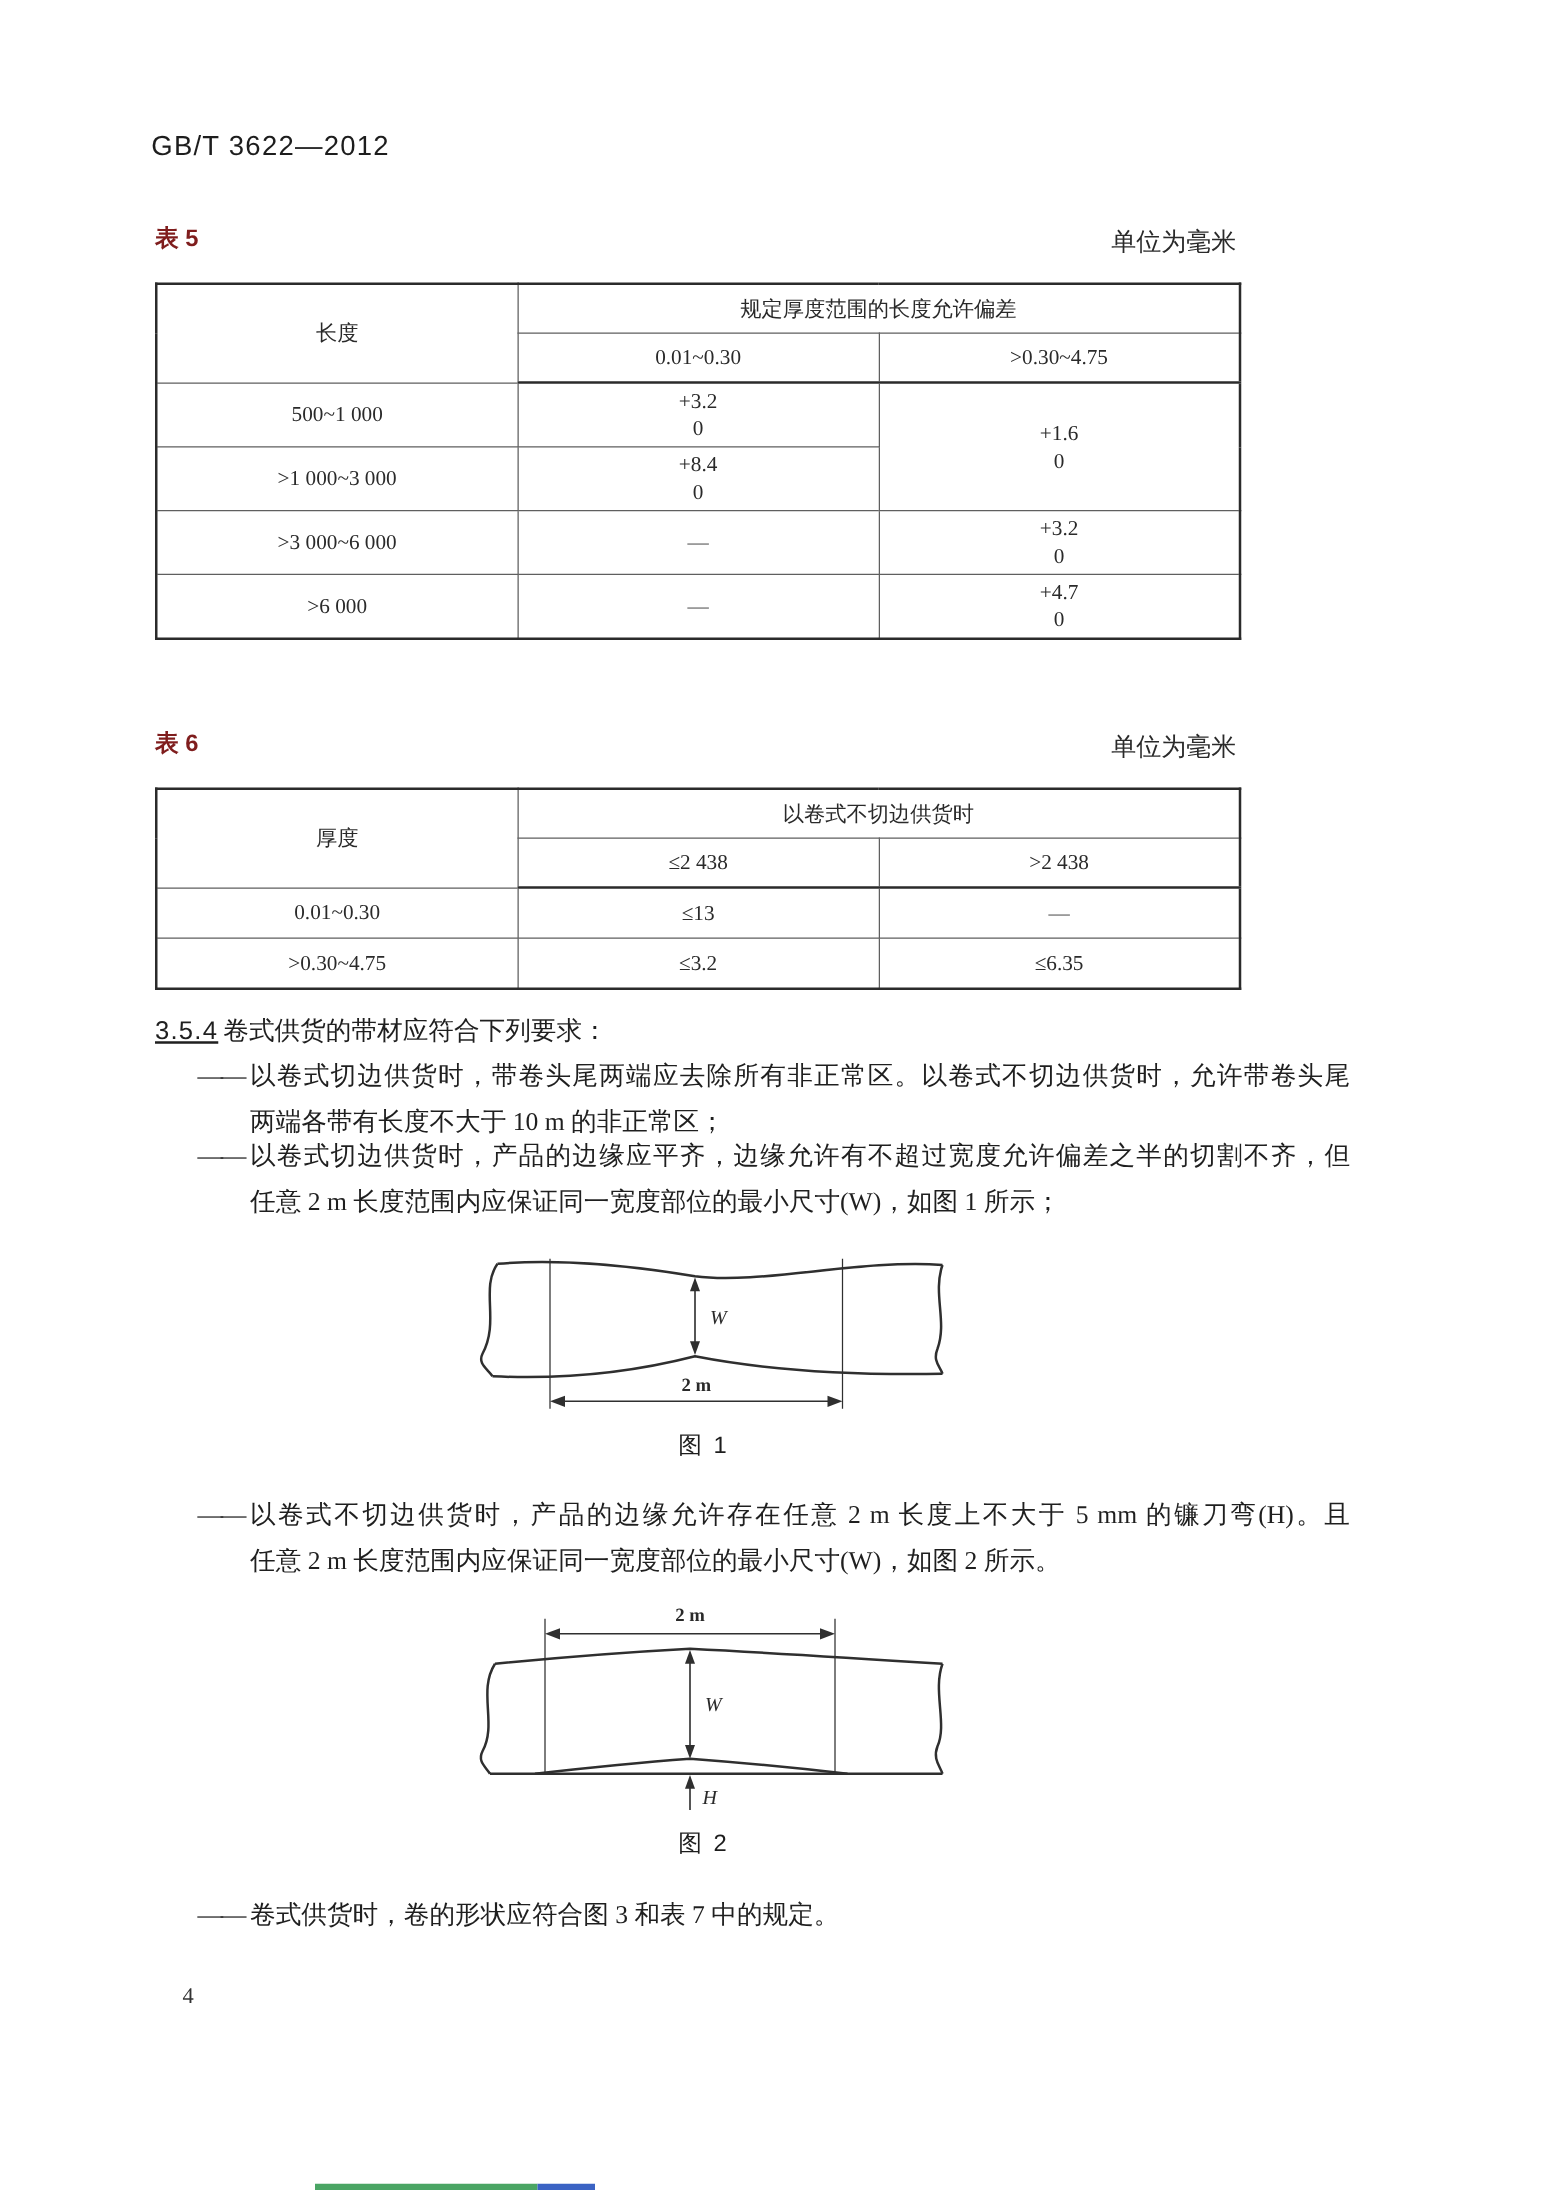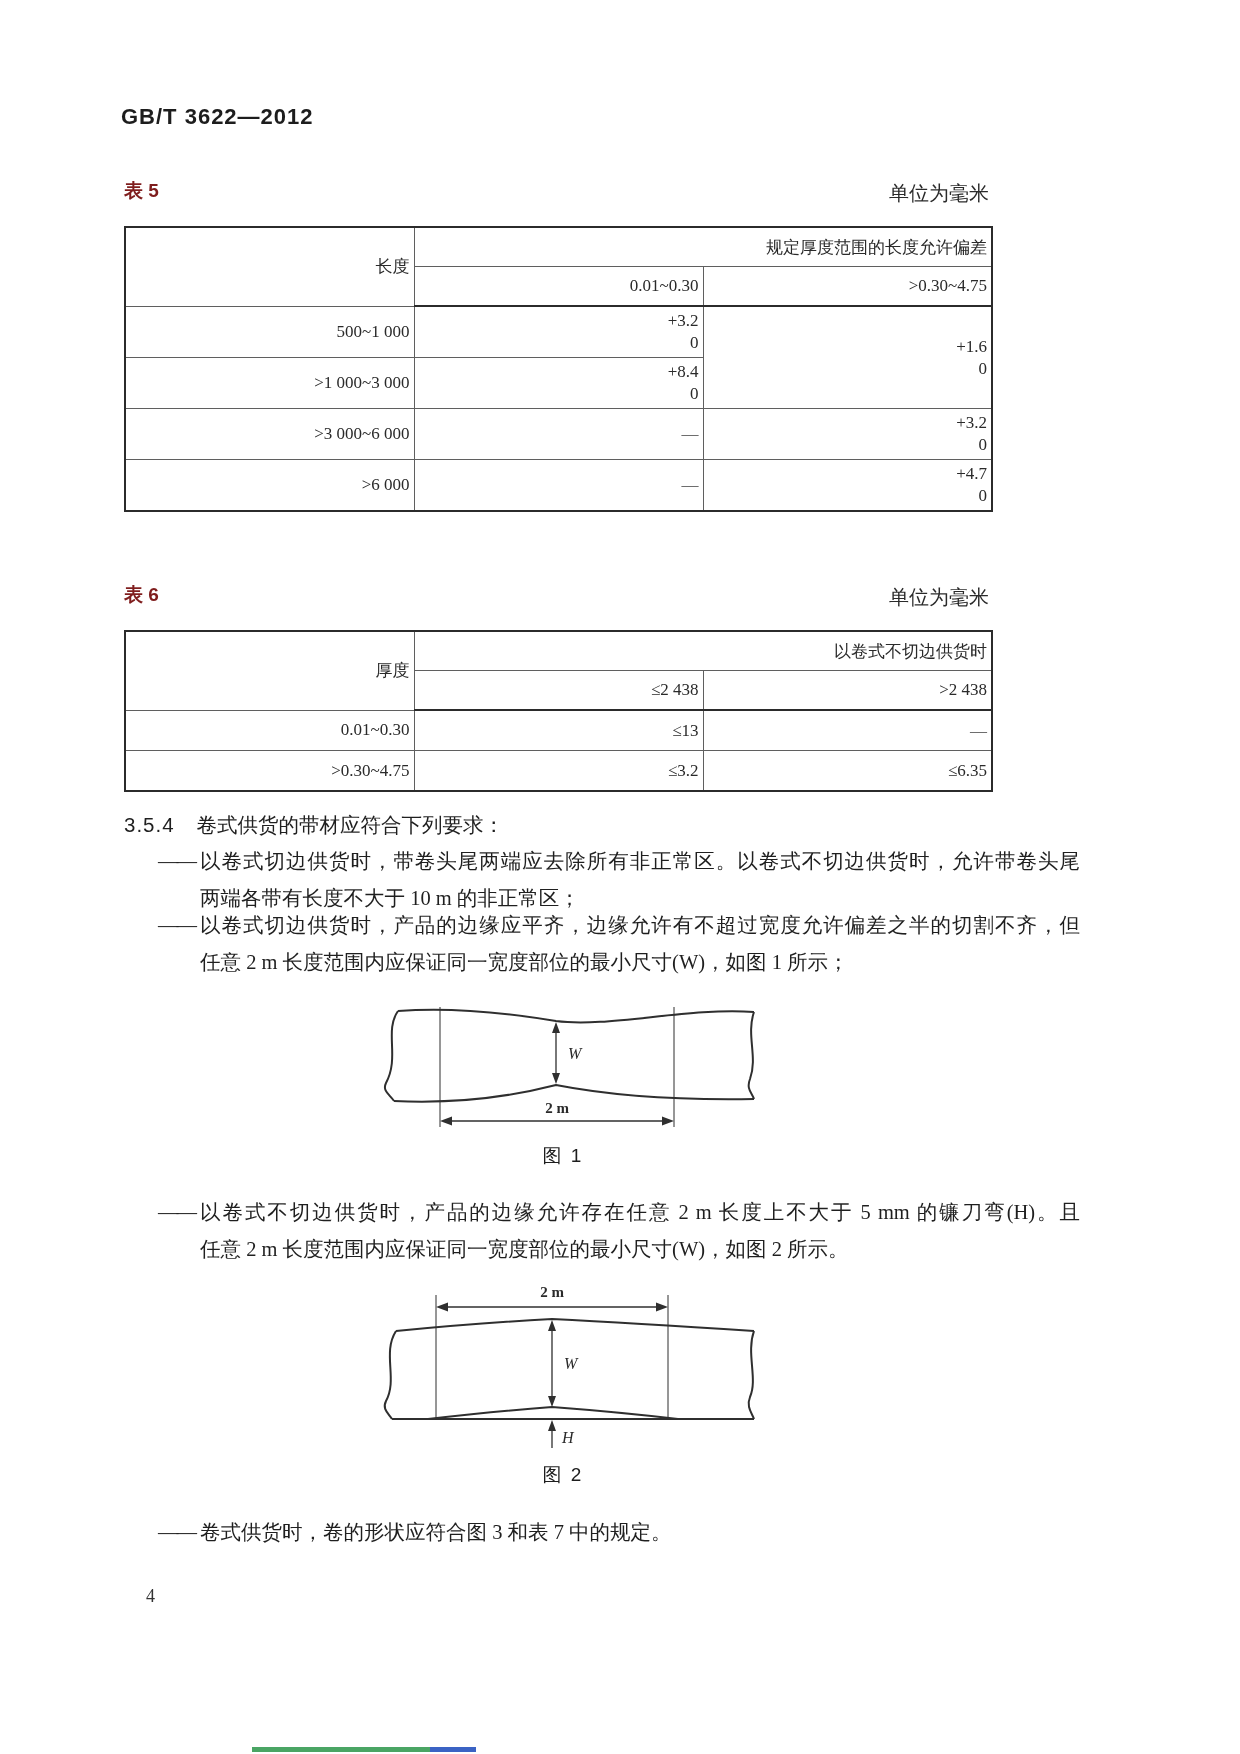--- a/index.html
+++ b/index.html
@@ -6,58 +6,58 @@
   body{
     width:1240px;height:1754px;position:relative;background:#ffffff;
     font-family:"Liberation Serif","DejaVu Serif",serif;color:#222222;
     overflow:hidden;
   }
   .abs{position:absolute;}
 
   
   .doc-header{
     left:121px;top:104px;font-family:"Liberation Sans","DejaVu Sans",sans-serif;
-    font-weight:bold;font-size:22px;letter-spacing:1px;color:#1d1d1d;
+    font-weight:normal;font-size:22px;letter-spacing:1px;color:#1d1d1d;
   }
 
   
   .cap-row{left:124px;width:867px;height:26px;}
   .cap-row .cap{
     position:absolute;left:0;right:0;text-align:left;
     font-family:"Liberation Sans","DejaVu Sans",sans-serif;font-weight:bold;
     font-size:19px;color:#7f1d1d;
   }
   .cap-row .unit{
     position:absolute;right:2px;top:2px;font-size:20px;color:#2a2a2a;
   }
 
   
   table.gb{
     position:absolute;left:124px;border-collapse:collapse;table-layout:fixed;
     width:867px;font-size:17px;color:#2a2a2a;
   }
   table.gb{border:2px solid #2b2b2b;}
   table.gb td{
-    border:1px solid #5f5f5f;text-align:right;vertical-align:middle;
+    border:1px solid #5f5f5f;text-align:center;vertical-align:middle;
     padding:2px 4px;
   }
   table.gb tr.subhead td{border-bottom:2px solid #2b2b2b;}
   table.gb td.hspan{border-bottom:1px solid #5f5f5f;}
   .hrow td{height:34px;}
   .brow5 td{height:46px;}
   .brow6 td{height:35px;}
   .dev div{line-height:22px;}
   .em{color:#555;}
 
   
   .sec-head{
     left:124px;top:806px;width:940px;line-height:37px;font-size:20.5px;
     font-family:"Liberation Sans","DejaVu Sans",sans-serif;color:#1f1f1f;
   }
-  .sec-head .no{margin-right:22px;letter-spacing:1px;}
+  .sec-head .no{margin-right:4px;letter-spacing:1px;text-decoration:underline;}
   .bullet{
     left:200px;width:880px;line-height:37px;font-size:20.5px;color:#1f1f1f;
   }
   .b-line{position:relative;}
   .b-line .dash{position:absolute;left:-42px;letter-spacing:-2px;}
   .b-line.just{text-align:justify;text-align-last:justify;}
 
   
   .fig{left:368px;width:390px;}
   .fig svg{display:block;}

